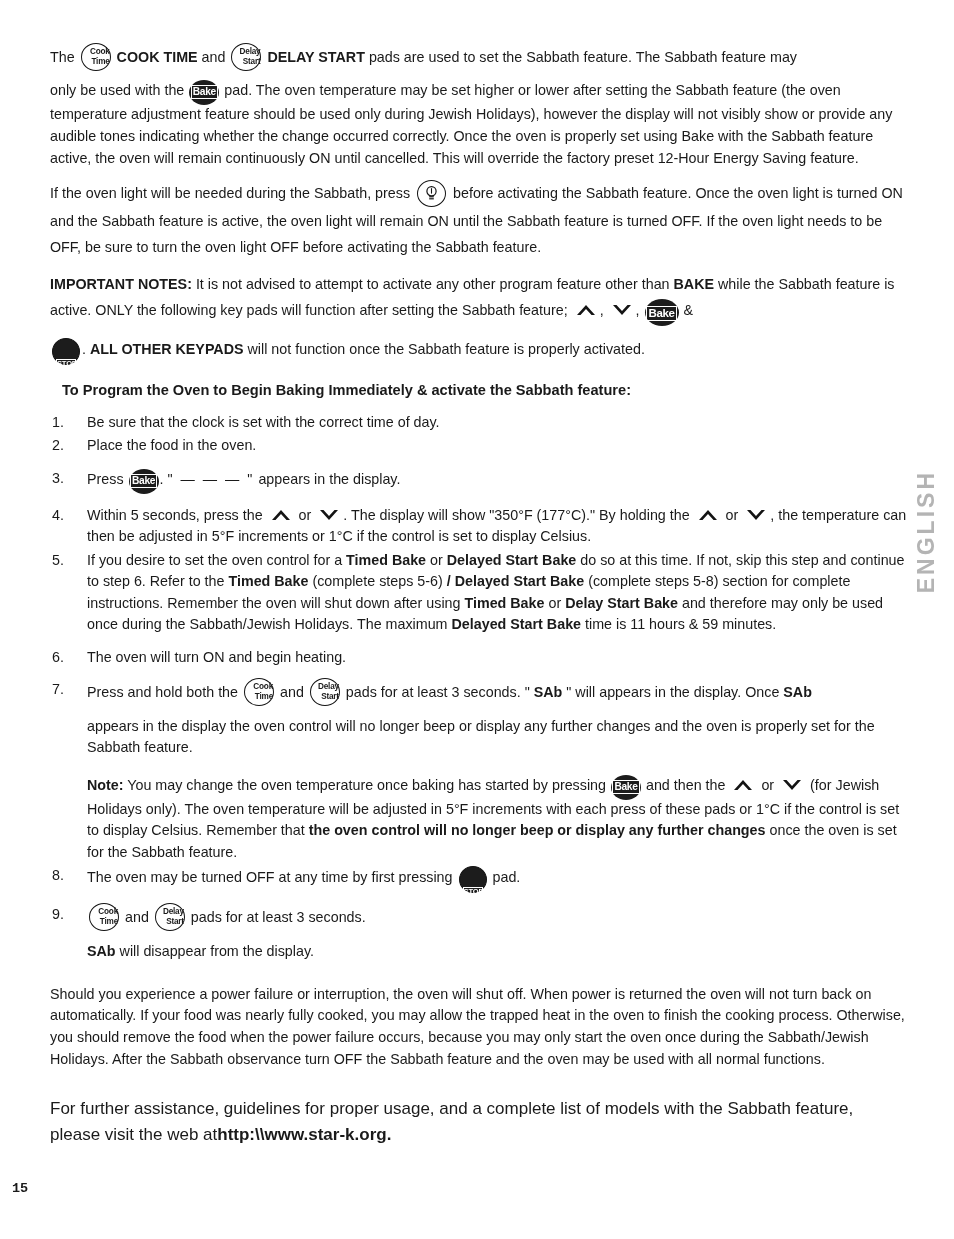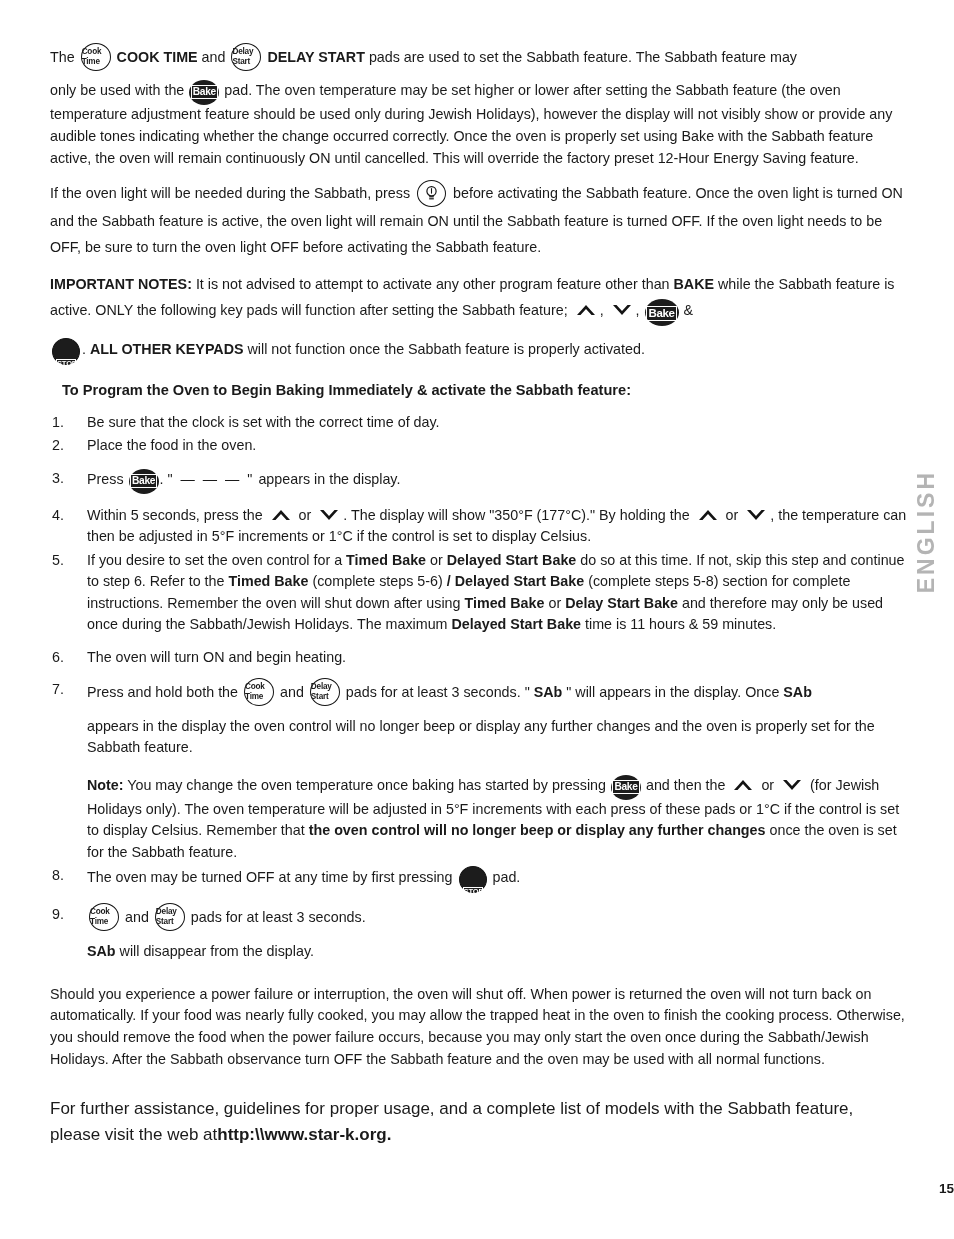--- a/index.html
+++ b/index.html
@@ -100,23 +100,24 @@
     font-size: 17px;
     line-height: 1.5;
     margin: 26px 0 0 0;
   }
 
   .page-number {
     position: absolute;
     left: 12px;
     right: 0;
     top: 1181px;
-    text-align: right;
+    text-align: left;
     font-size: 13.5px;
     font-weight: bold;
+    font-family: Liberation Mono, monospace;
   }
 
   
   .english-tab {
     position: absolute;
     right: 14px;
     top: 470px;
     font-size: 23px;
     font-weight: bold;
     letter-spacing: 3px;
@@ -132,21 +133,21 @@
     vertical-align: middle;
     position: relative;
     top: -1px;
   }
   
   .pad-outline {
     width: 30px;
     height: 28px;
     border: 1.6px solid #141414;
     border-radius: 50%;
-    text-align: left;
+    text-align: right;
     line-height: 1;
     padding-top: 3px;
     box-sizing: border-box;
     margin: 0 2px;
   }
   .pad-outline .l1,
   .pad-outline .l2 {
     display: block;
     font-size: 8.2px;
     font-weight: bold;

